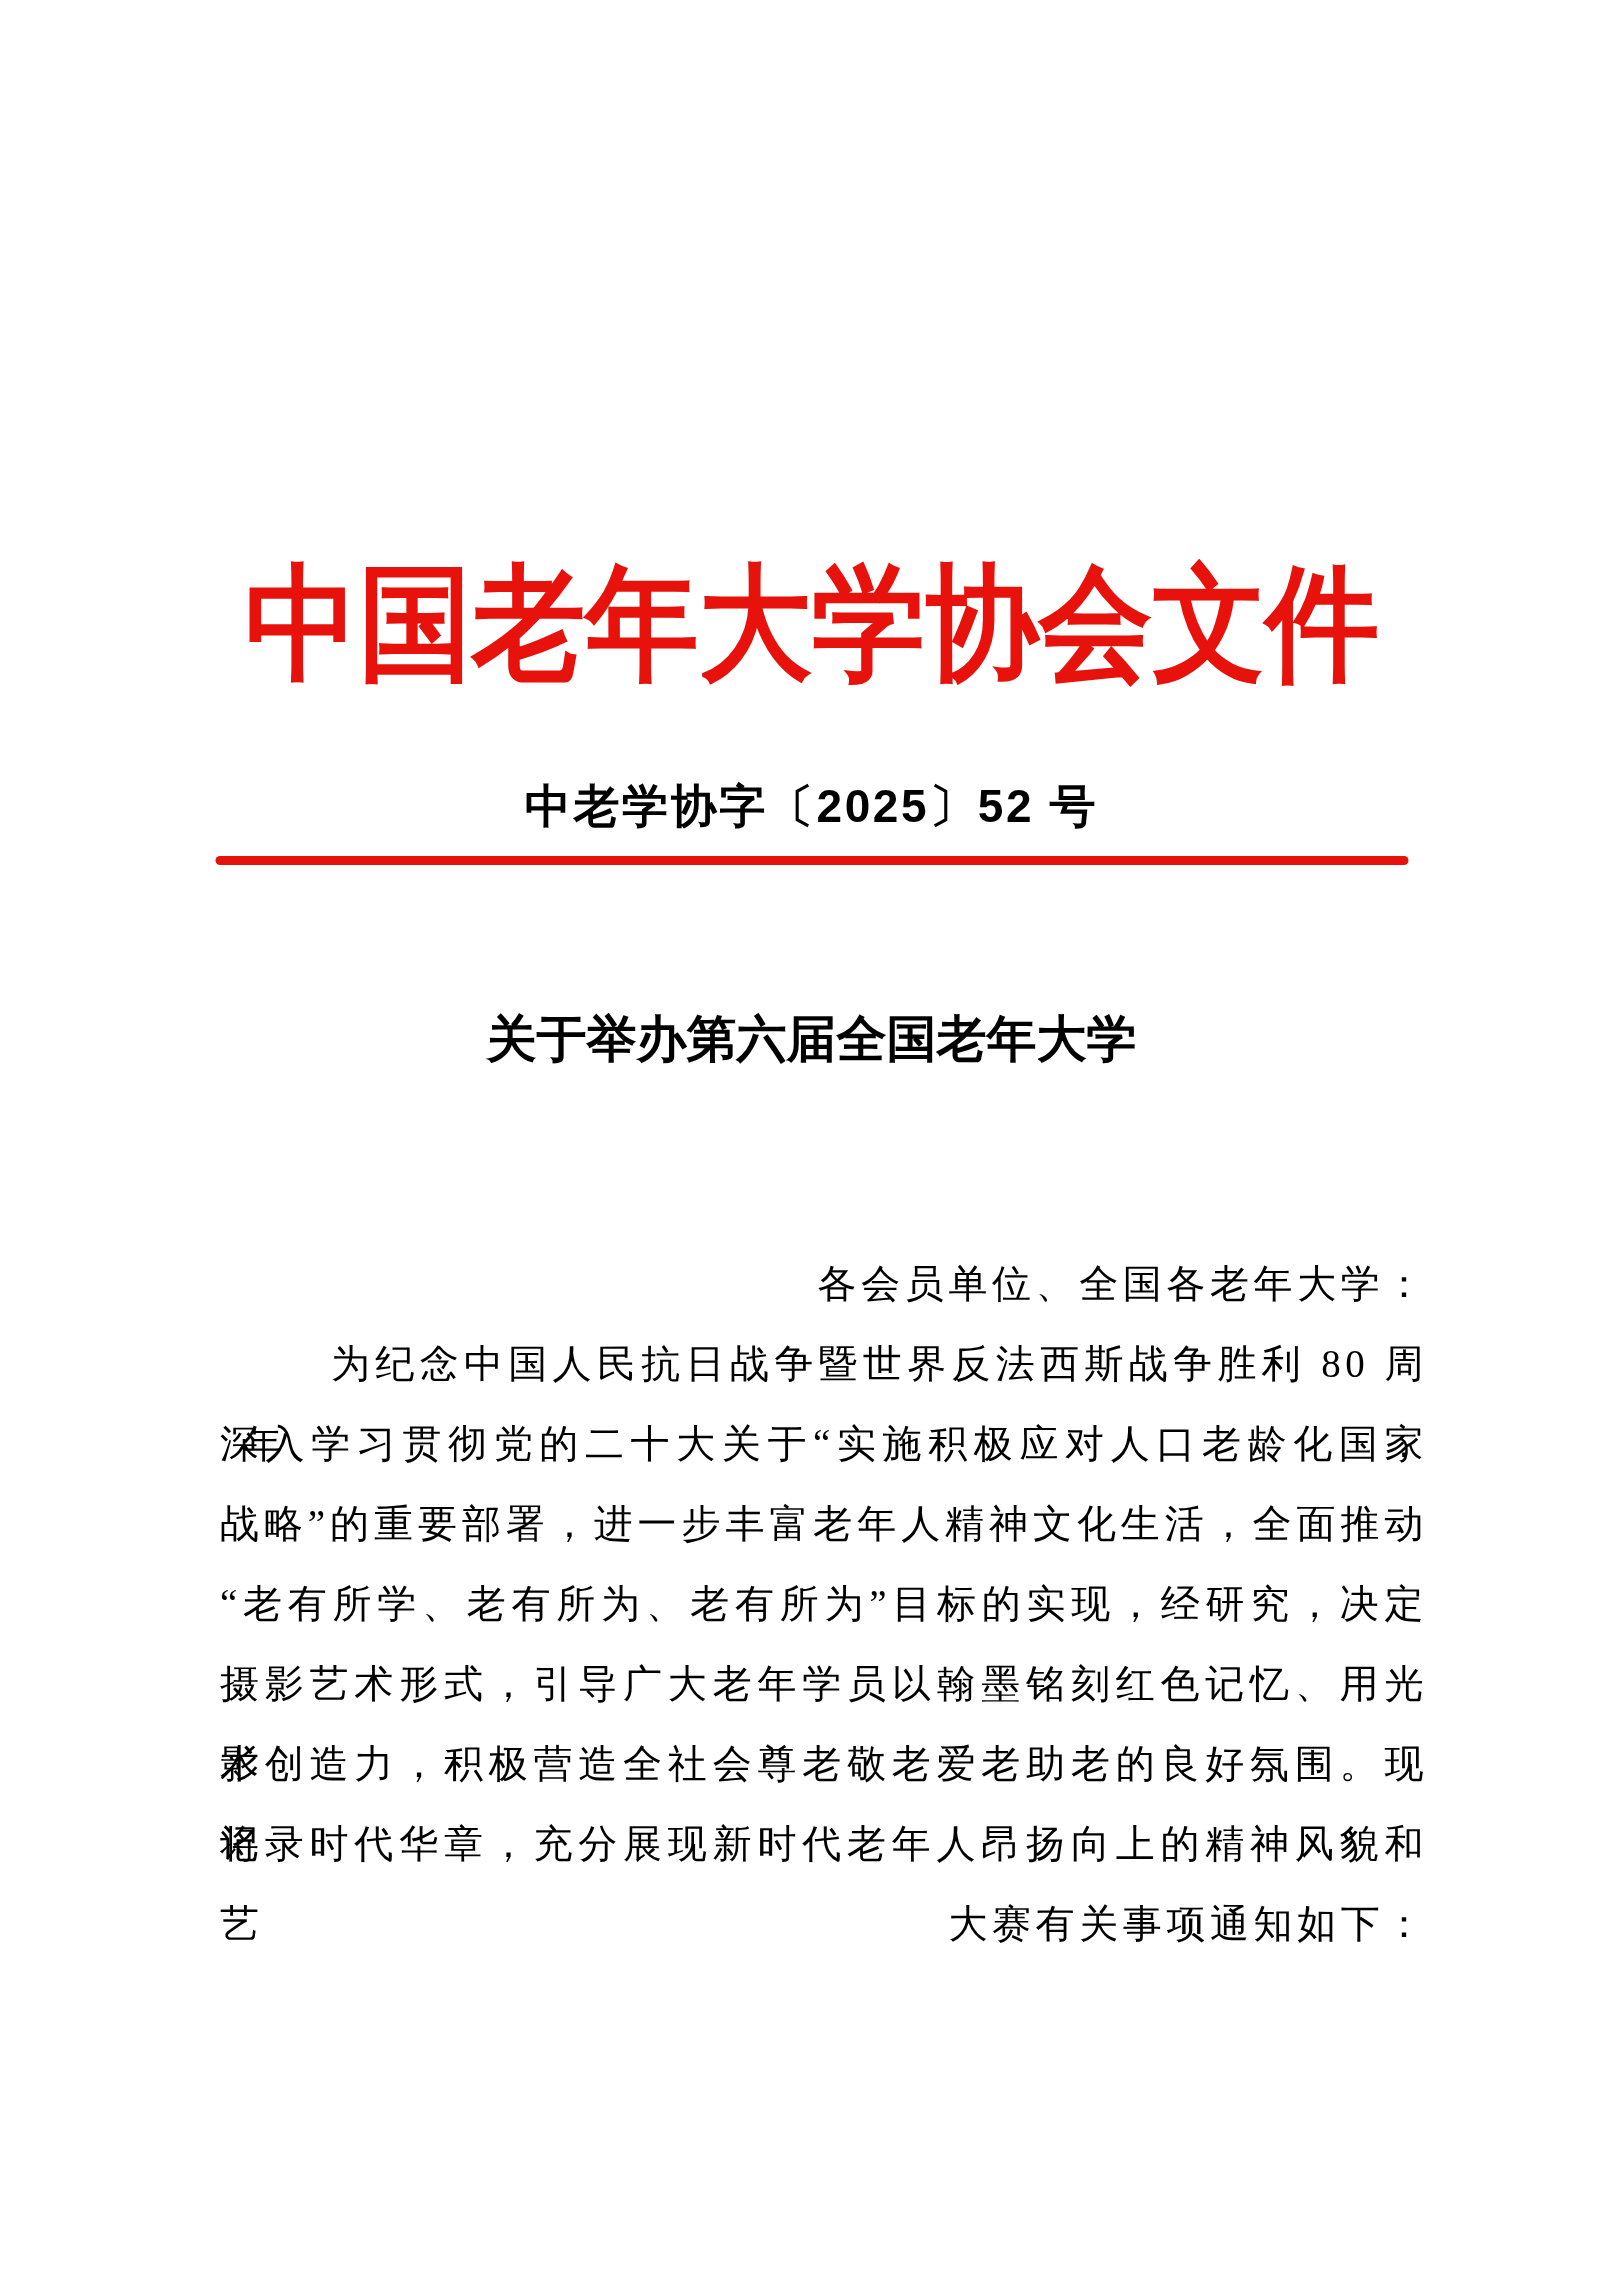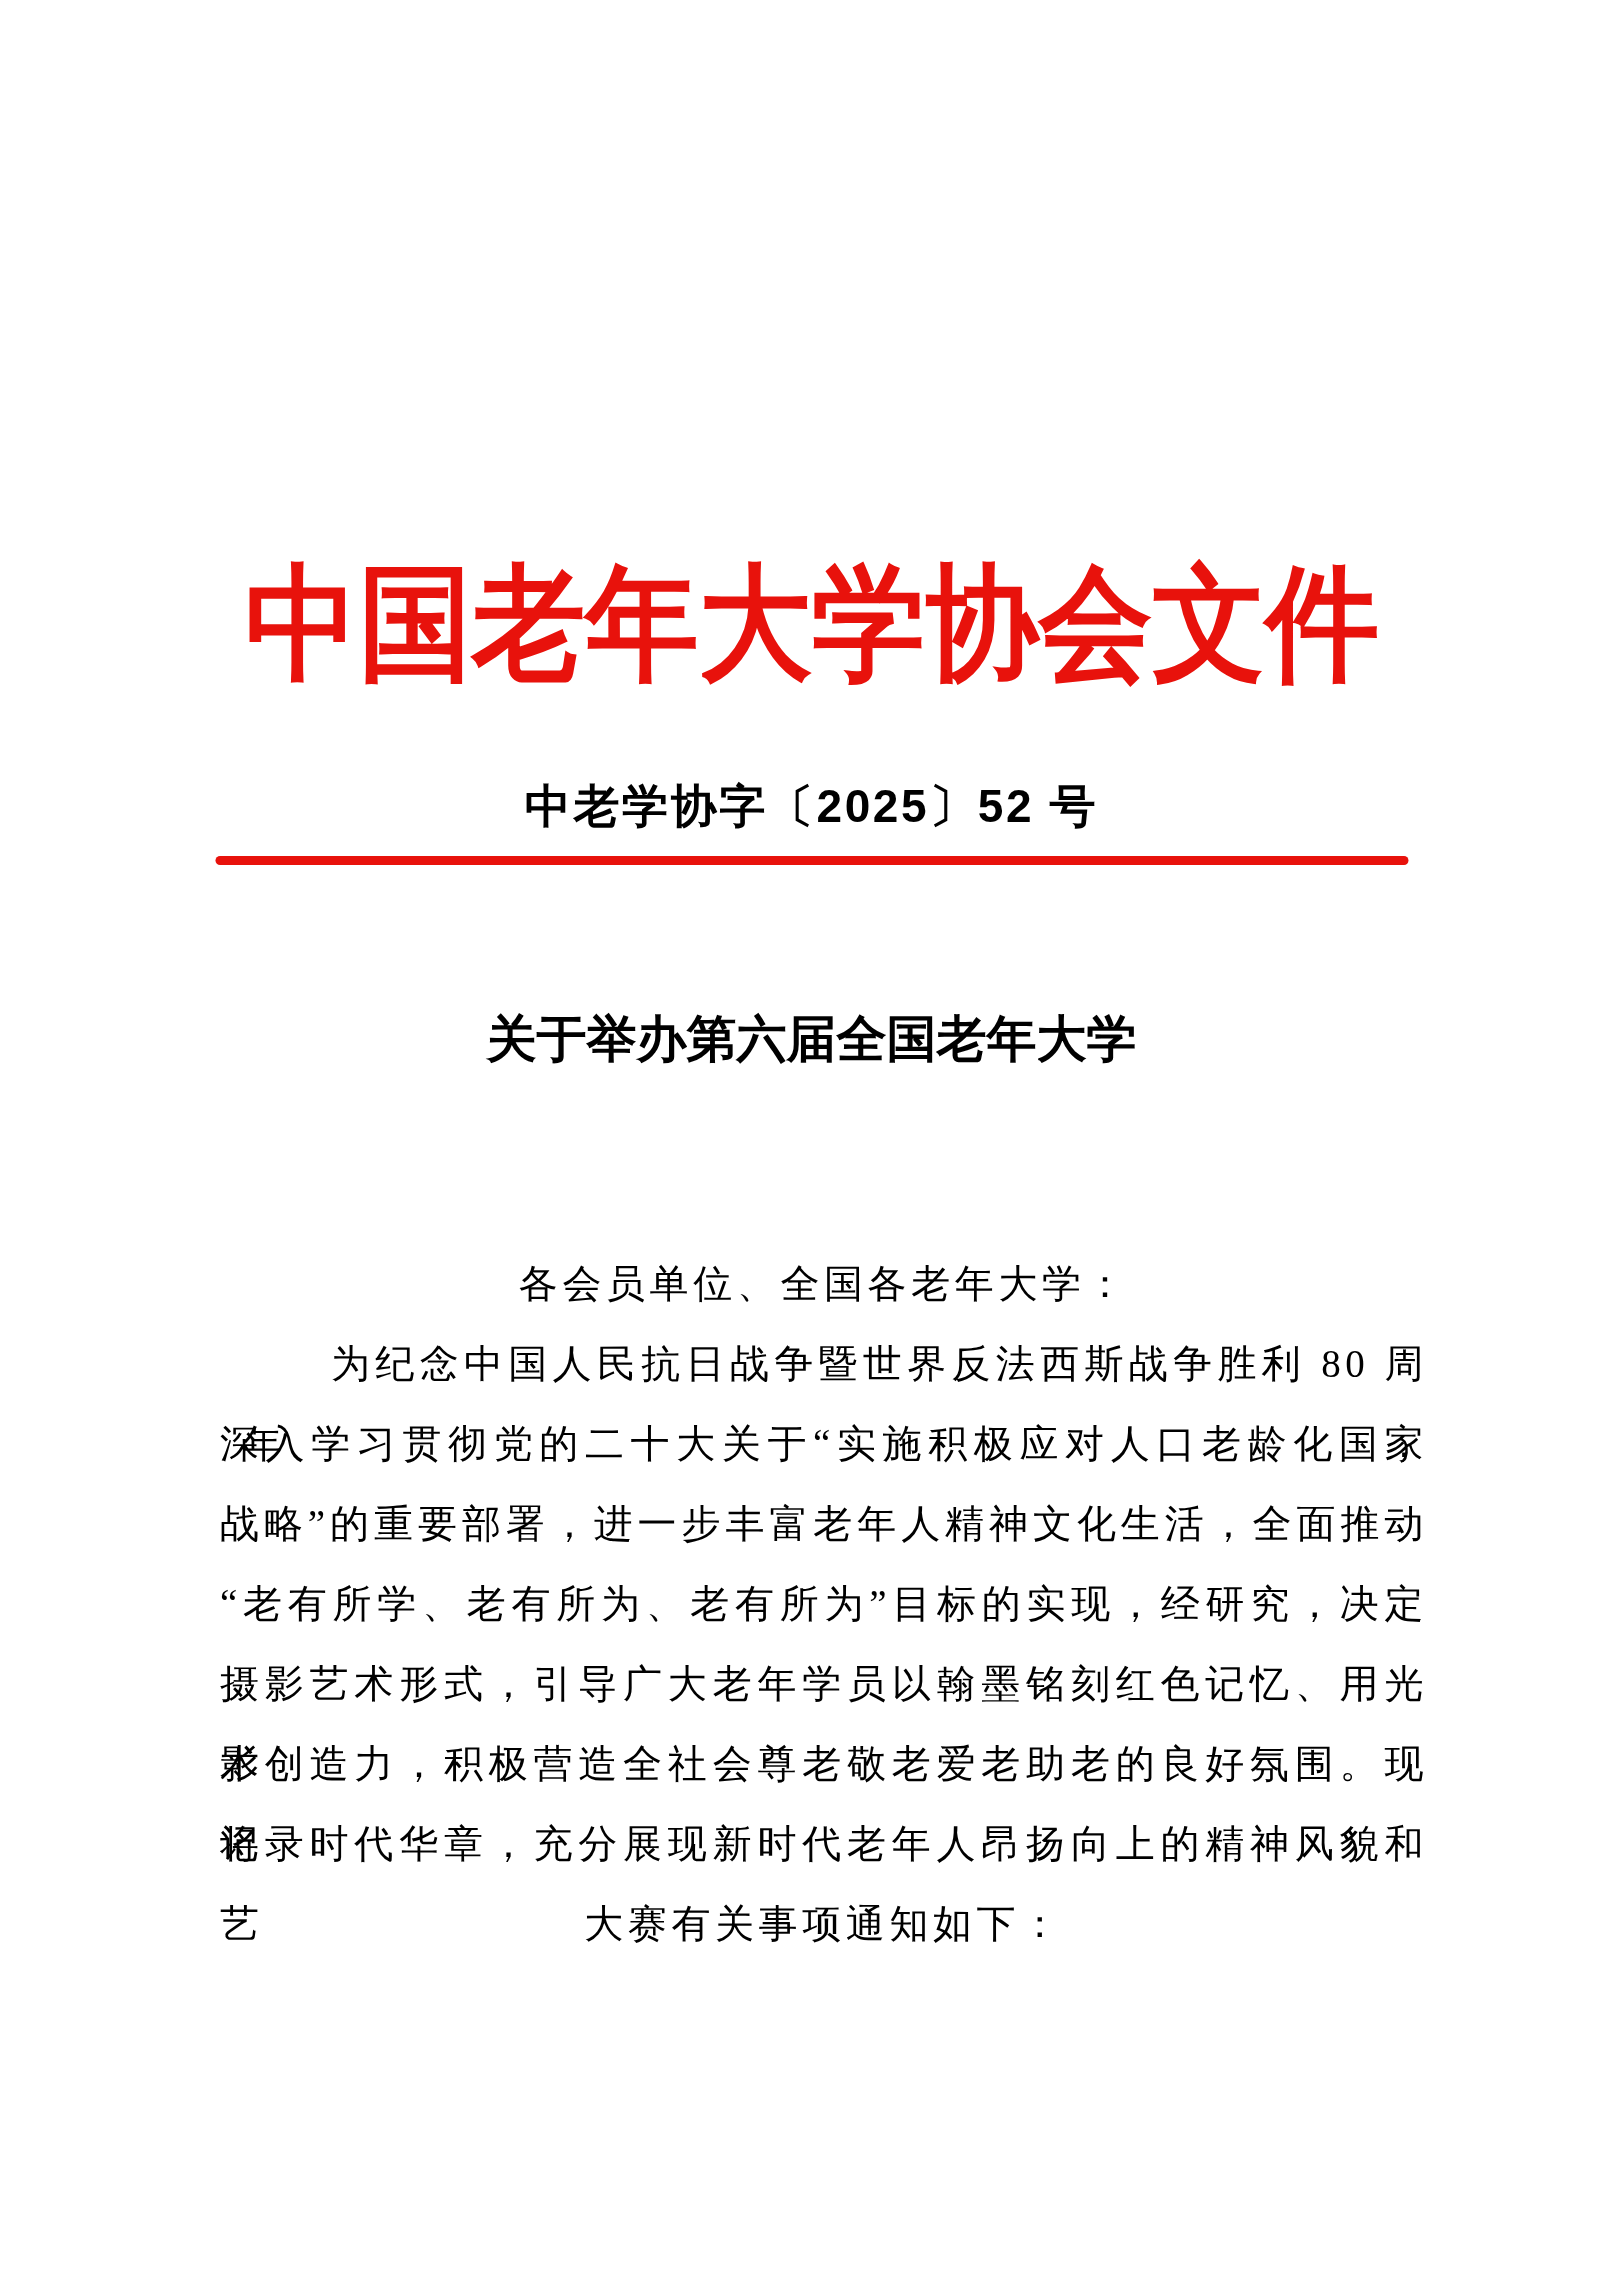--- a/index.html
+++ b/index.html
@@ -100,21 +100,21 @@
     white-space: normal;
     text-align: justify;
     text-align-last: justify;
     text-justify: inter-ideograph;
   }
   .line.indent {
     text-indent: 88px;
     margin-left: 23px;
   }
   .line.plain {
-    text-align: center;
+    text-align: right;
   }
 </style>
 </head>
 <body>
 
 <div class="page">
 
   <div class="org-title">
     <span class="stretch">中国老年大学协会文件</span>
   </div>

